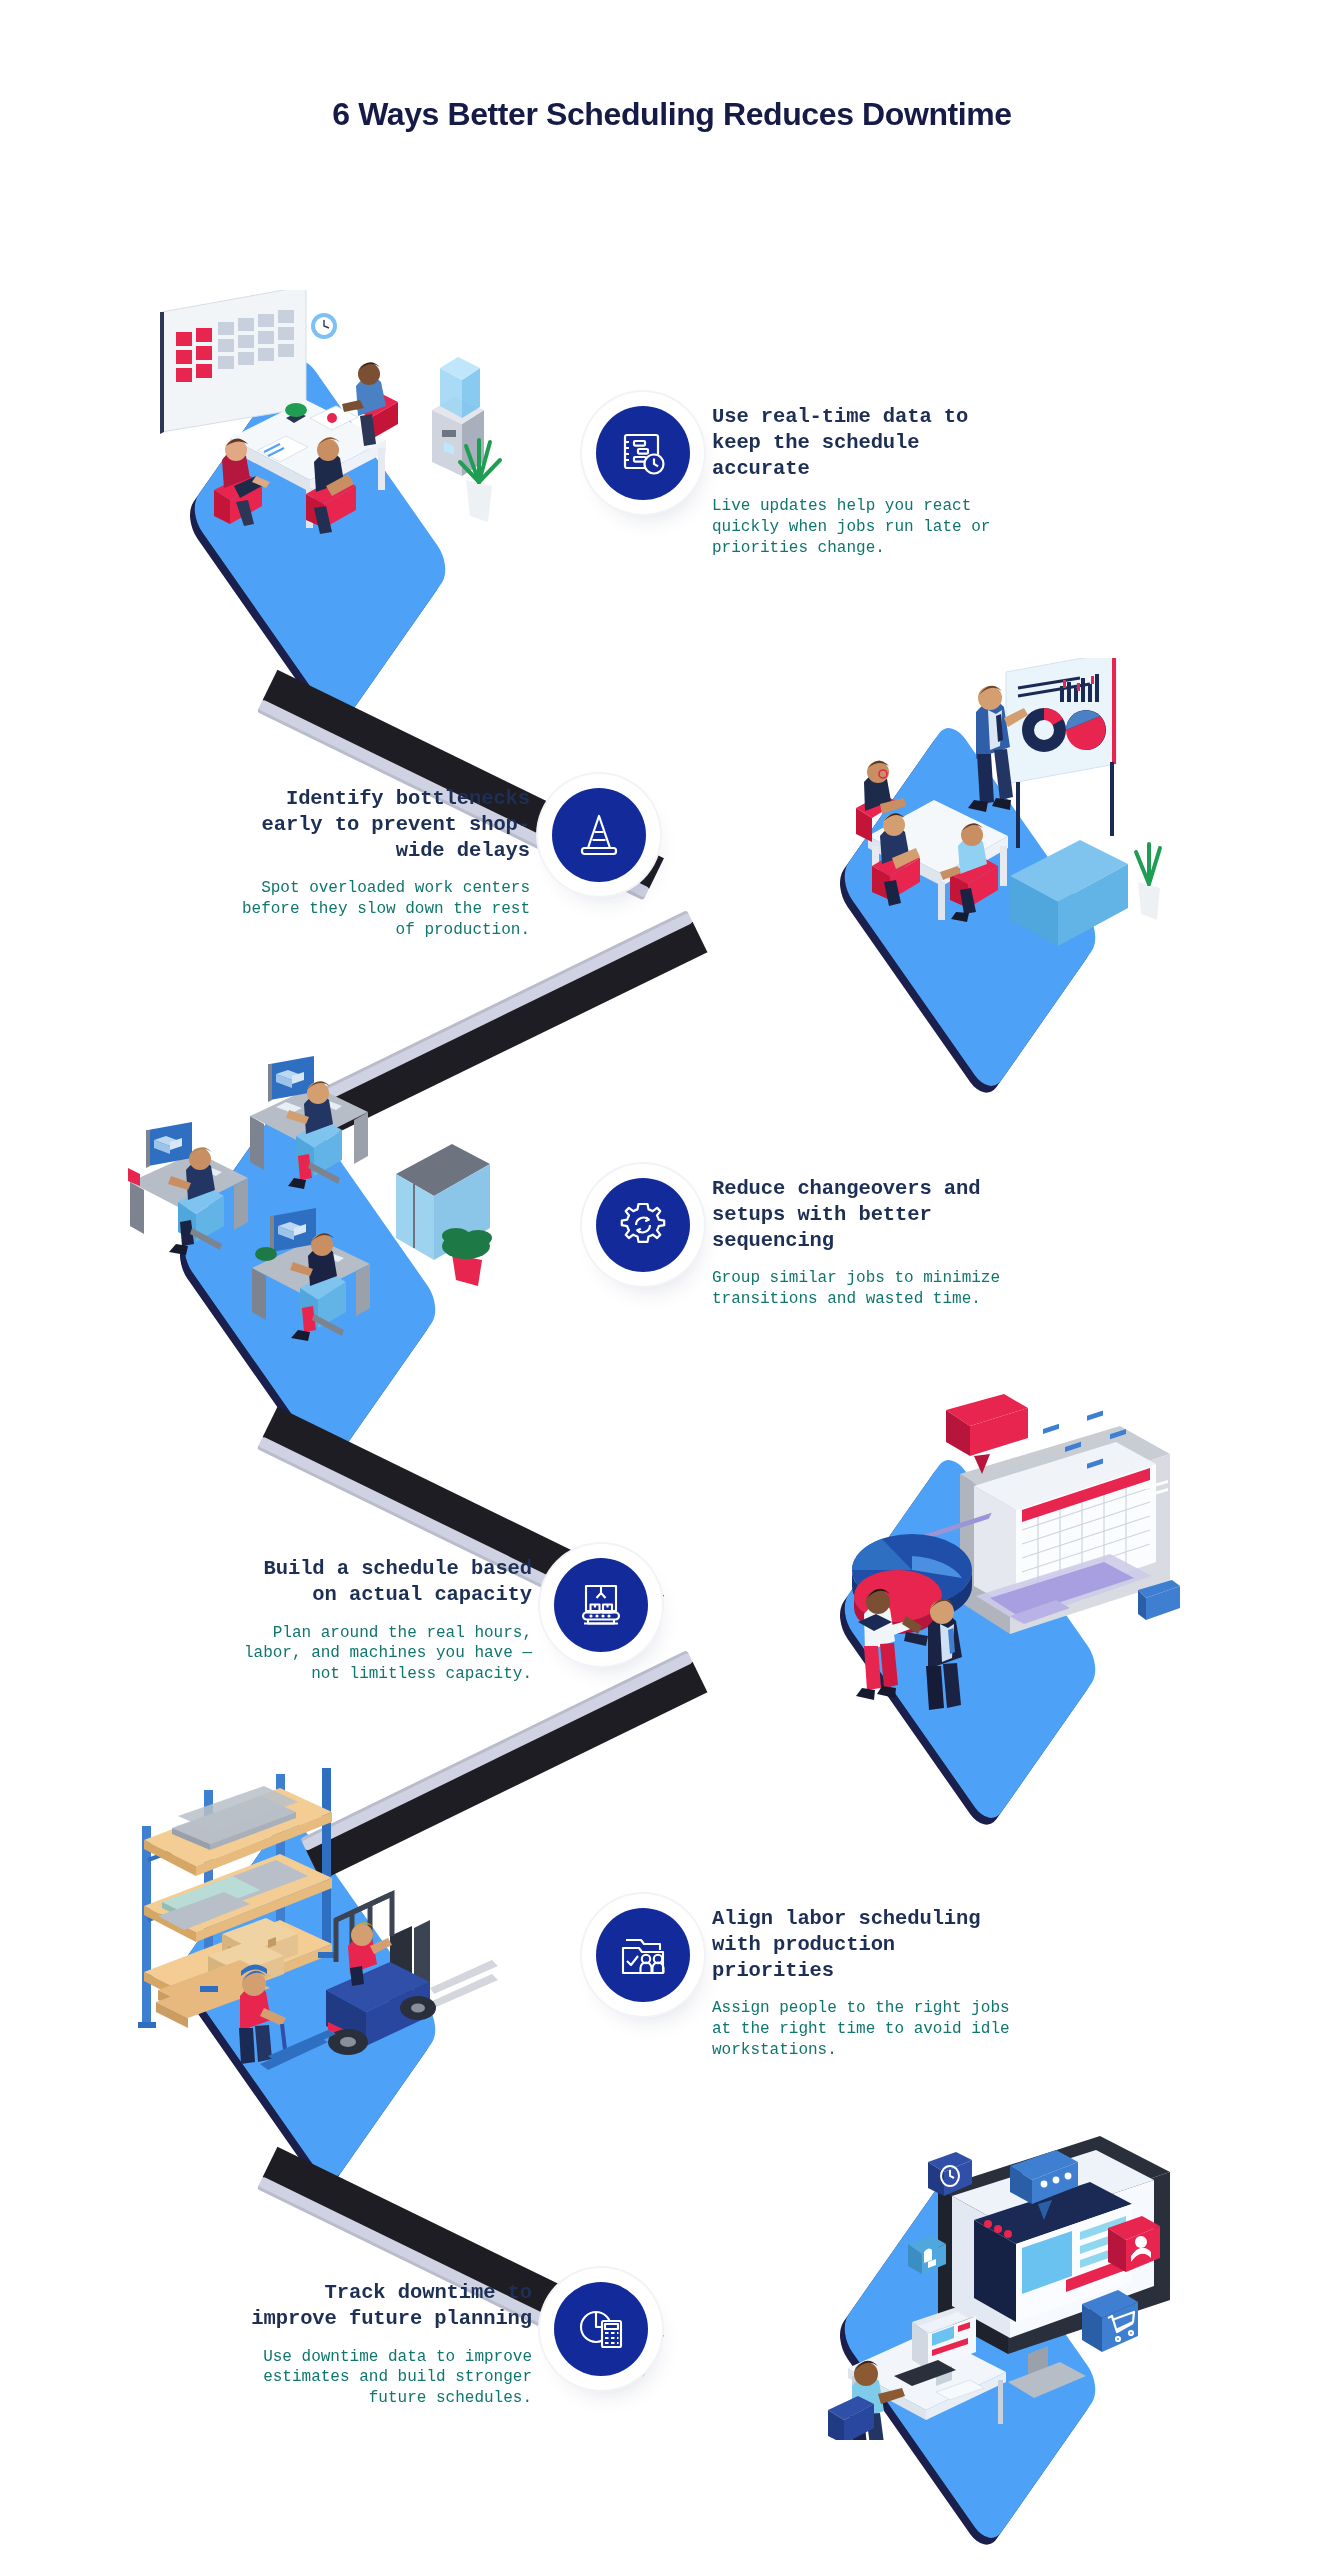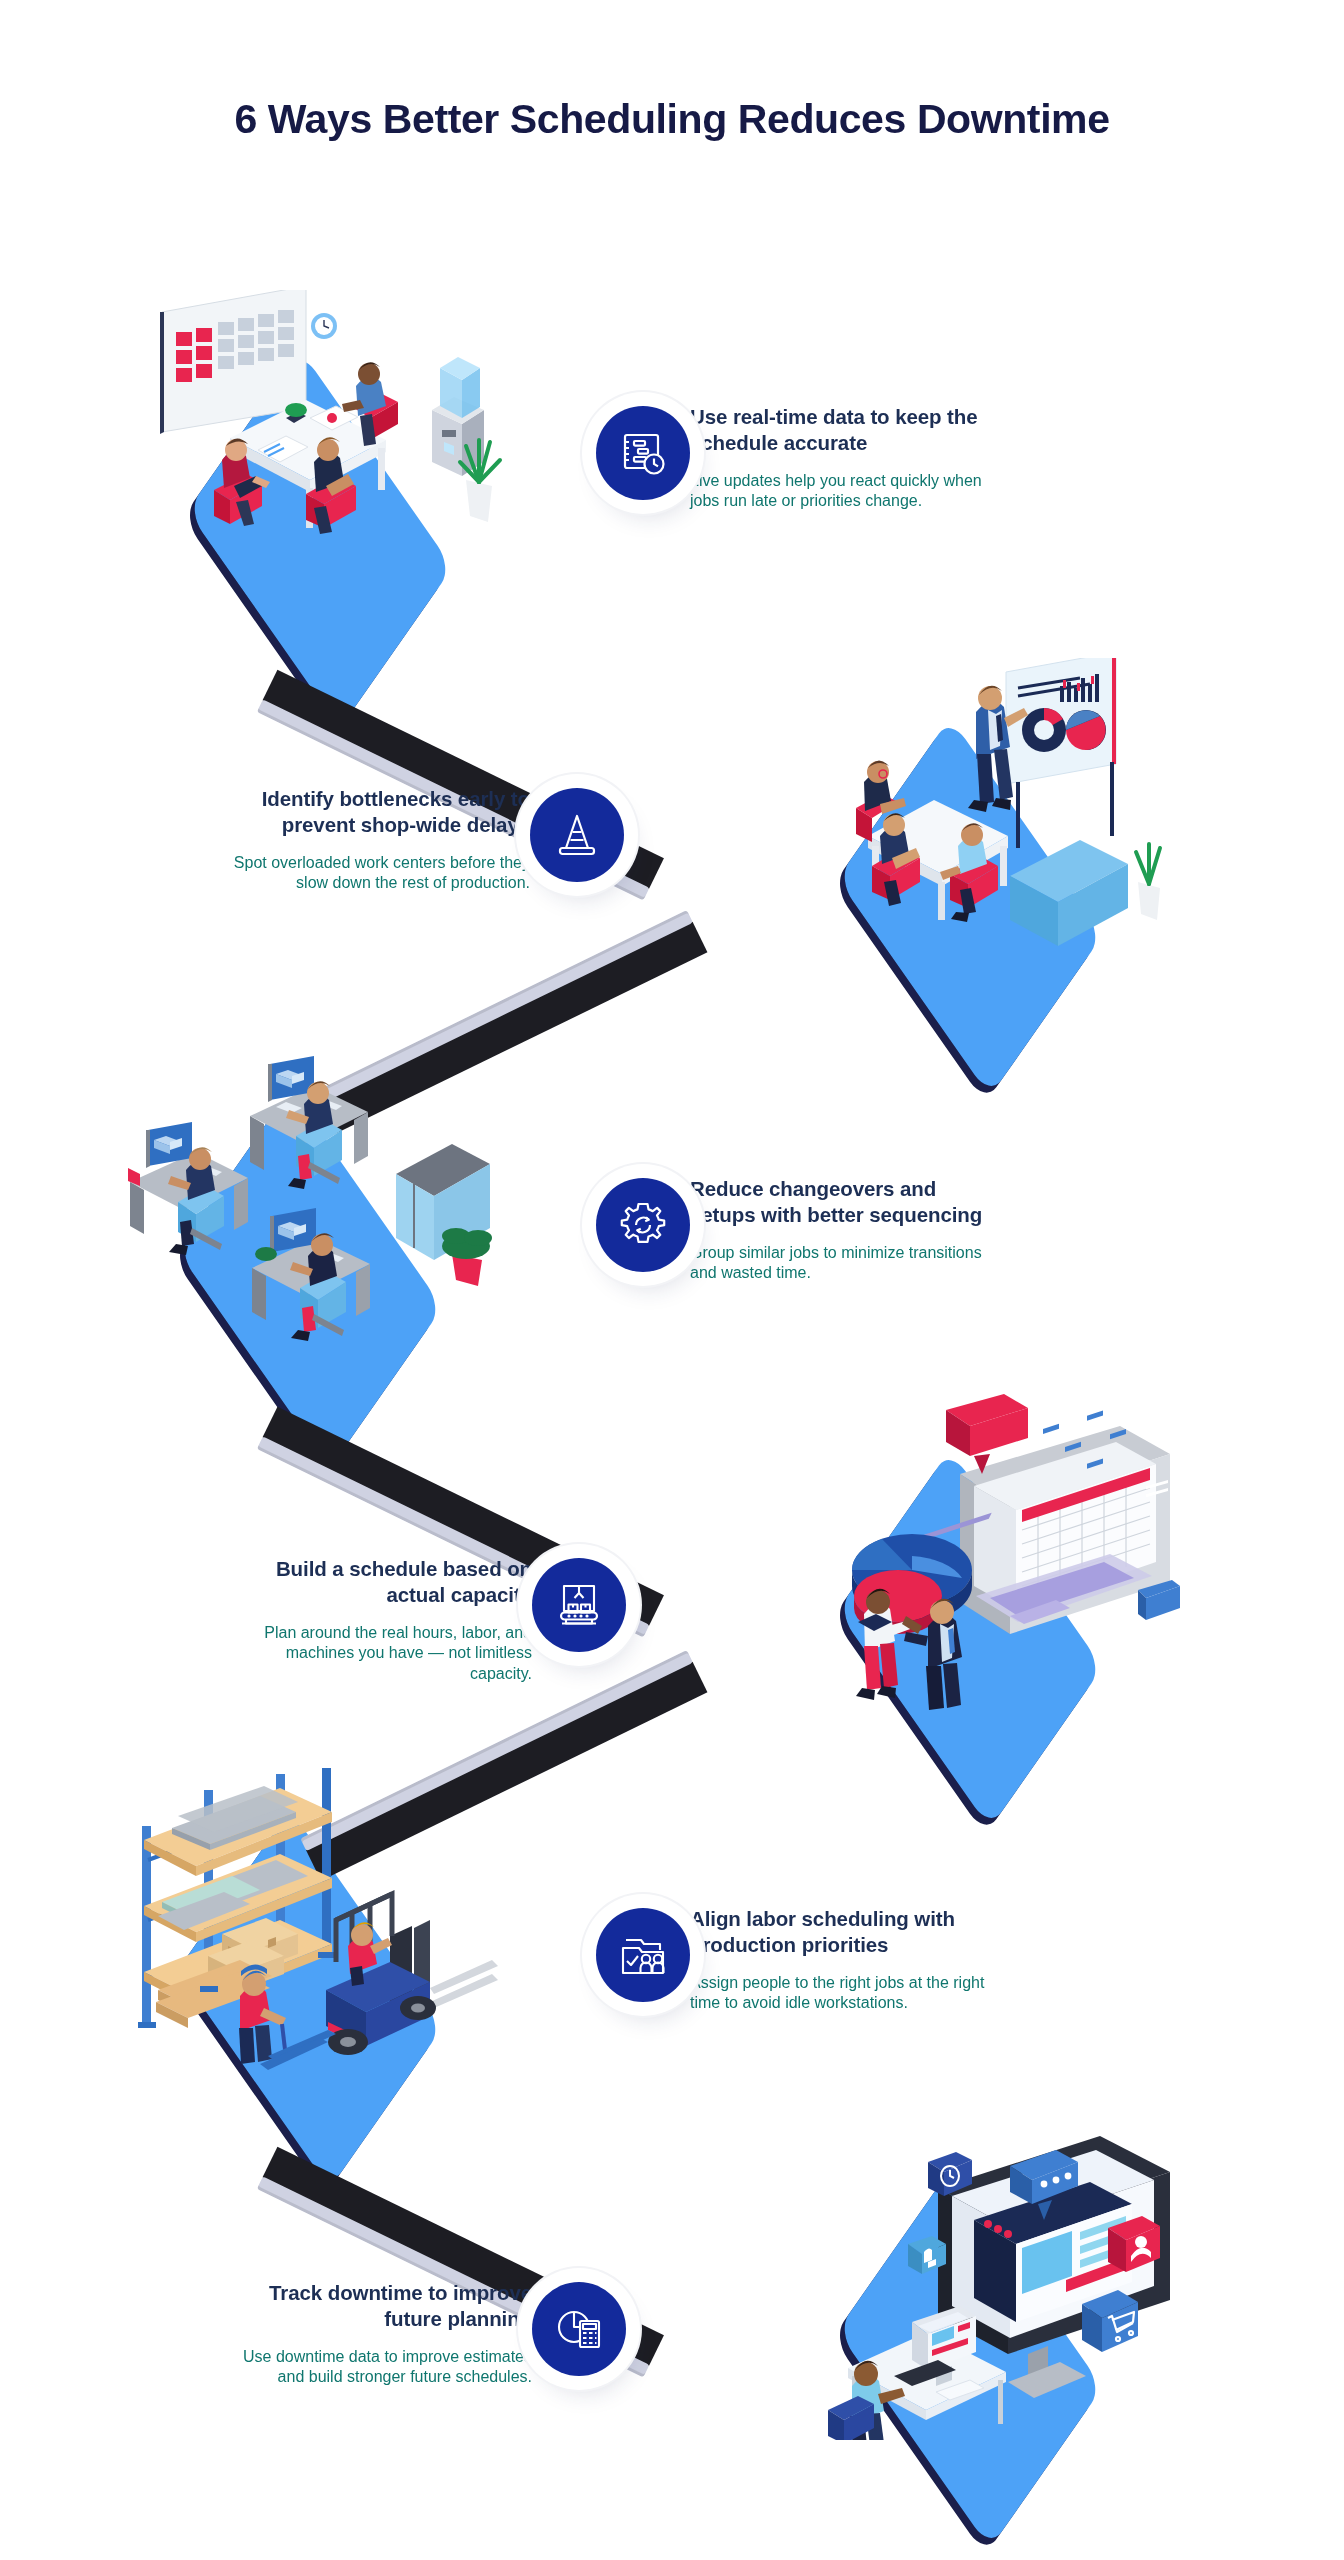--- a/index.html
+++ b/index.html
@@ -18,21 +18,21 @@
 
   
   .header {
     position: absolute;
     top: 96px;
     left: 0;
     width: 1344px;
     text-align: center;
   }
   .title {
-    font-size: 41px;
+    font-size: 32px;
     font-weight: bold;
     color: #161a46;
     letter-spacing: -0.4px;
     line-height: 1.15;
     margin: 0;
   }
   .subtitle {
     margin: 16px auto 0;
     width: 1000px;
     font-size: 27px;
@@ -115,21 +115,23 @@
     border-radius: 50%;
     background: #3c4050;
     box-shadow: inset -1px -1px 0 rgba(255,255,255,.4);
   }
 
   
   .callout {
     position: absolute;
     display: flex;
     align-items: flex-start;
+    gap: 22px;
     z-index: 6;
+    font-family: Liberation Mono, monospace;
   }
   .callout.rtl { flex-direction: row-reverse; }
   .callout.rtl .txt { text-align: right; }
 
   .icon-badge {
     position: relative;
     width: 94px; height: 94px;
     flex: 0 0 94px;
     border-radius: 50%;
     background: #132a9b;

